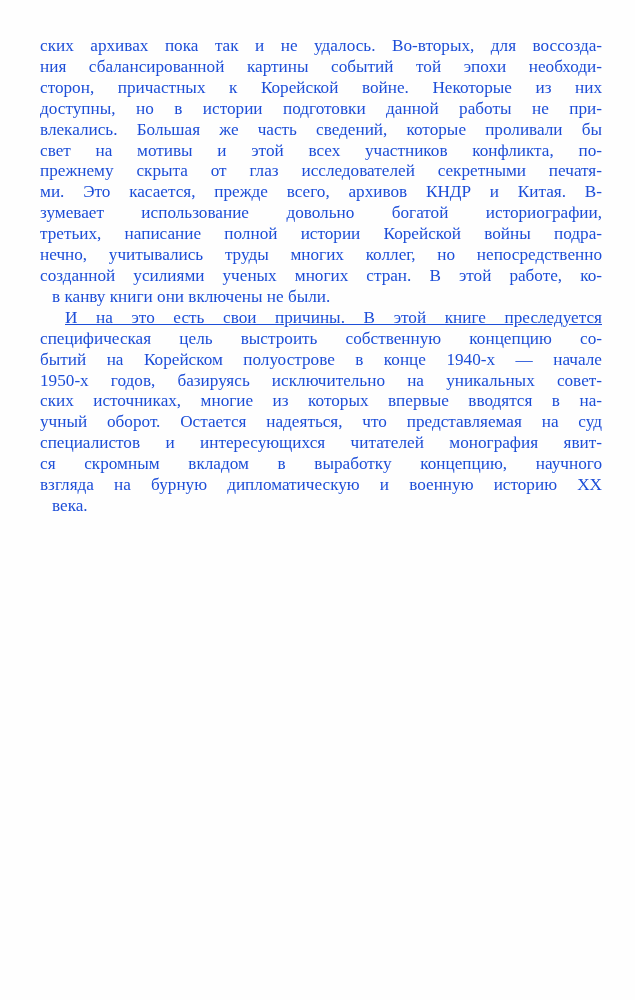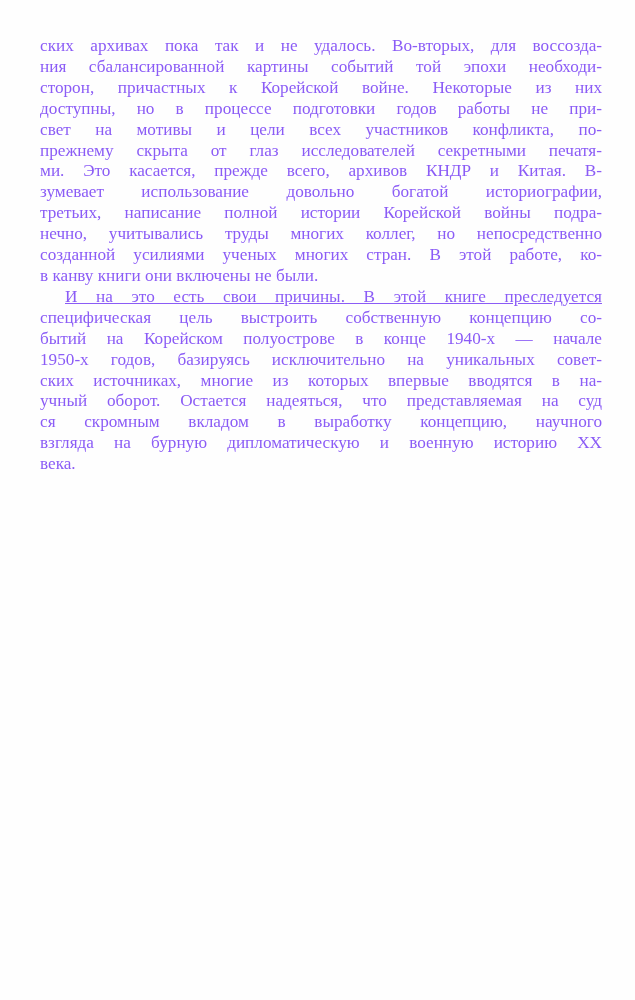--- a/index.html
+++ b/index.html
@@ -13,59 +13,62 @@
     height: 1000px;
     background: #fefefe;
     overflow: hidden;
     font-family: "Liberation Serif", "DejaVu Serif", serif;
   }
   .text-block {
     position: absolute;
     left: 40px;
     top: 36px;
     width: 562px;
-    color: #8b5cf6;
+    color: #1d4ed8;
     font-size: 17.2px;
     line-height: 20.9px;
     -webkit-font-smoothing: antialiased;
   }
   .text-block .line {
     text-align: justify;
     text-align-last: justify;
     white-space: normal;
   }
   .text-block .line.last {
     text-align: justify;
     text-align-last: left;
+    margin-left: 12px;
   }
   .text-block .line.indent {
     text-indent: 25px;
     text-decoration: underline;
   }
 </style>
 </head>
 <body>
 
 <div class="page">
   <div class="text-block">
       <div class="line">ских архивах пока так и не удалось. Во-вторых, для воссозда-</div>
       <div class="line">ния сбалансированной картины событий той эпохи необходи-</div>
       <div class="line">сторон, причастных к Корейской войне. Некоторые из них</div>
-      <div class="line">доступны, но в процессе подготовки годов работы не при-</div>
-      <div class="line">свет на мотивы и цели всех участников конфликта, по-</div>
+      <div class="line">доступны, но в истории подготовки данной работы не при-</div>
+      <div class="line">влекались. Большая же часть сведений, которые проливали бы</div>
+      <div class="line">свет на мотивы и этой всех участников конфликта, по-</div>
       <div class="line">прежнему скрыта от глаз исследователей секретными печатя-</div>
       <div class="line">ми. Это касается, прежде всего, архивов КНДР и Китая. В-</div>
       <div class="line">зумевает использование довольно богатой историографии,</div>
       <div class="line">третьих, написание полной истории Корейской войны подра-</div>
       <div class="line">нечно, учитывались труды многих коллег, но непосредственно</div>
       <div class="line">созданной усилиями ученых многих стран. В этой работе, ко-</div>
       <div class="line last">в канву книги они включены не были.</div>
       <div class="line indent">И на это есть свои причины. В этой книге преследуется</div>
       <div class="line">специфическая цель выстроить собственную концепцию со-</div>
       <div class="line">бытий на Корейском полуострове в конце 1940-х — начале</div>
       <div class="line">1950-х годов, базируясь исключительно на уникальных совет-</div>
       <div class="line">ских источниках, многие из которых впервые вводятся в на-</div>
       <div class="line">учный оборот. Остается надеяться, что представляемая на суд</div>
+      <div class="line">специалистов и интересующихся читателей монография явит-</div>
       <div class="line">ся скромным вкладом в выработку концепцию, научного</div>
       <div class="line">взгляда на бурную дипломатическую и военную историю XX</div>
       <div class="line last">века.</div>
     </div>
 </div>
 
 </body></html>

